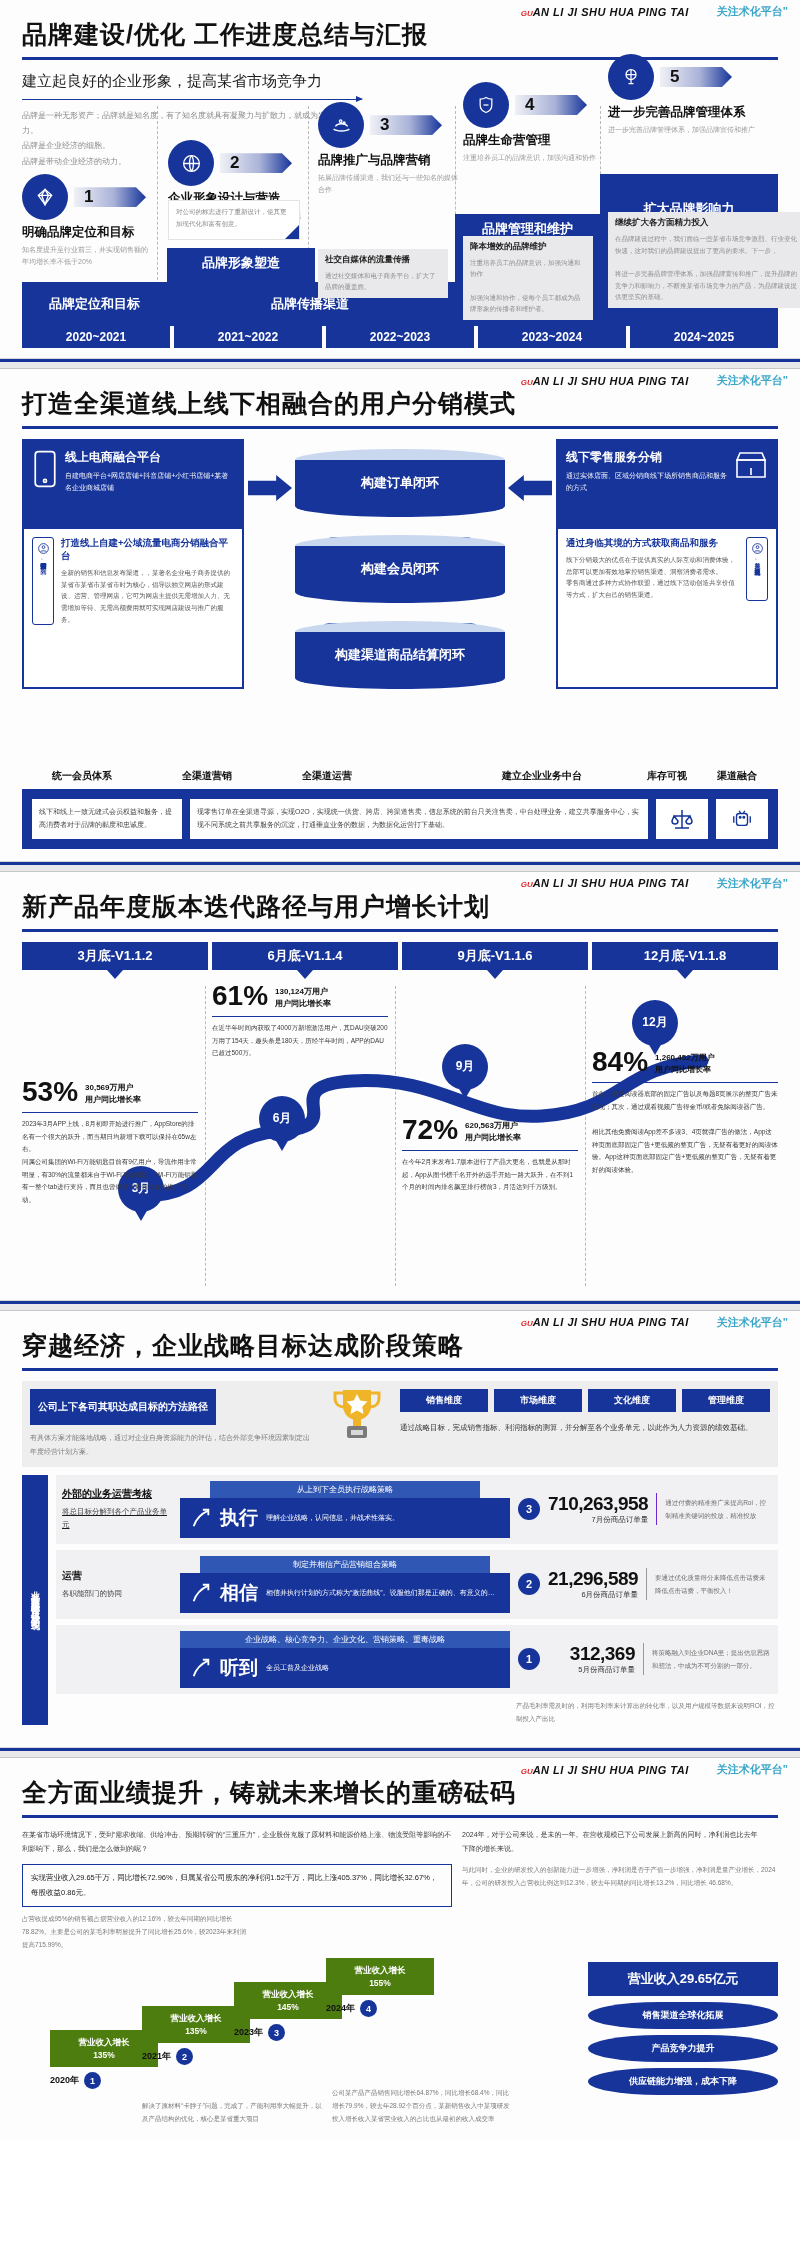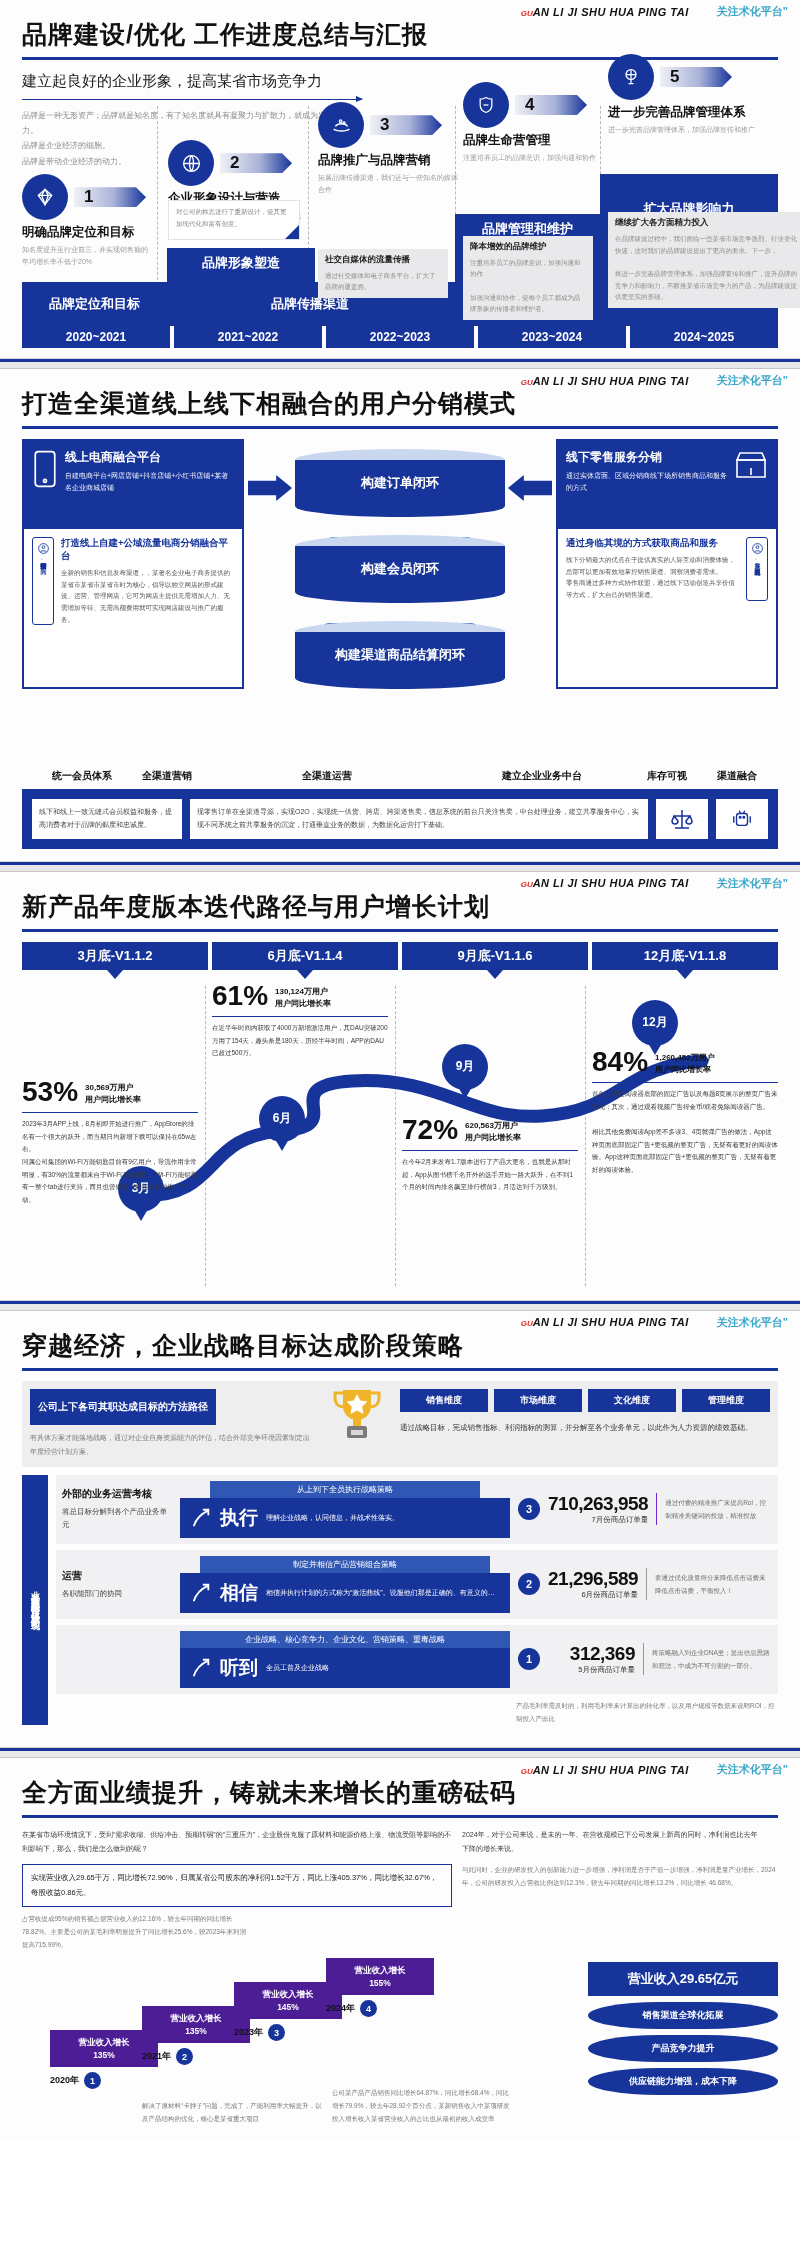--- a/index.html
+++ b/index.html
@@ -117,21 +117,21 @@
   .s4-circle{width:22px;height:22px;border-radius:50%;background:#16349a;color:#fff;font-size:11px;font-weight:bold;display:flex;align-items:center;justify-content:center;flex:none;}
   .vertbar{position:absolute;left:0;top:0;bottom:0;width:26px;background:#16349a;color:#fff;writing-mode:vertical-rl;font-size:9px;font-weight:bold;display:flex;align-items:center;justify-content:center;letter-spacing:2px;}
 
   
   .s5-wrap{margin:0 22px;position:relative;}
   .s5-intro{display:flex;gap:10px;}
   .s5-intro p{font-size:7px;line-height:2;color:#3b3b3b;flex:1;}
   .s5-box{border:1px solid #16349a;padding:6px 8px;font-size:7.5px;line-height:1.95;color:#222;margin-top:8px;}
   .s5-steps{position:relative;height:130px;margin-top:10px;}
   .s5-step{position:absolute;bottom:0;width:108px;}
-  .s5-stepbox{background:#4c1d95;color:#fff;text-align:center;font-size:8.5px;font-weight:bold;padding:6px 4px;line-height:1.5;}
+  .s5-stepbox{background:#4d7c0f;color:#fff;text-align:center;font-size:8.5px;font-weight:bold;padding:6px 4px;line-height:1.5;}
   .s5-year{display:flex;align-items:center;gap:5px;margin-top:5px;font-size:9px;color:#111;font-weight:bold;}
   .s5-numbig{width:17px;height:17px;background:#16349a;color:#fff;border-radius:50%;display:flex;align-items:center;justify-content:center;font-size:9px;}
   .s5-cyl{position:absolute;right:0;top:0;width:190px;}
   .s5-cyl-item{background:#16349a;color:#fff;font-size:9px;font-weight:bold;text-align:center;padding:7px 0;border-radius:50%/18px;margin-bottom:6px;}
   .s5-rev{background:#16349a;color:#fff;font-size:13px;font-weight:bold;text-align:center;padding:8px 0;}
   .tiny{font-size:6.5px;line-height:1.95;color:#7a7a7a;}
 </style>
 </head>
 <body>
 
@@ -379,21 +379,21 @@
       <div class="cyl-top"></div>
       <div class="cyl-mid" style="margin-top:-11px;">
           <span>构建渠道商品结算闭环</span>
         </div>
       <div class="cyl-bot"></div>
     </div>
   </div>
 
   <div class="s2-tags">
     <span style="width:120px;text-align:center;">统一会员体系</span>
-    <span style="width:130px;text-align:left;">全渠道营销</span>
+    <span style="width:130px;text-align:center;">全渠道营销</span>
     <span style="width:110px;text-align:center;">全渠道运营</span>
     <span style="width:180px;text-align:center;margin-left:70px;">建立企业业务中台</span>
     <span style="width:70px;text-align:center;">库存可视</span>
     <span style="width:70px;text-align:center;">渠道融合</span>
   </div>
 
   <div class="s2-bottom">
     <div class="wbox" style="width:150px;">线下和线上一致无缝式会员权益和服务，提高消费者对于品牌的黏度和忠诚度。</div>
     <div class="wbox" style="flex:1;">现零售订单在全渠道寻源，实现O2O，实现统一供货、跨店、跨渠道售卖，信息系统的前台只关注售卖，中台处理业务，建立共享服务中心，实现不同系统之前共享服务的沉淀，打通垂直业务的数据，为数据化运营打下基础。</div>
     <div class="wbox" style="width:52px;display:flex;align-items:center;justify-content:center;">
@@ -525,21 +525,21 @@
         <div>管理维度</div>
       </div>
       <p>通过战略目标，完成销售指标、利润指标的测算，并分解至各个业务单元，以此作为人力资源的绩效基础。</p>
     </div>
   </div>
 
   <div class="s4-rows" style="padding-left:34px;">
     <div class="vertbar">业务运营是围绕公司总体目标的实现</div>
 
     <div class="s4-row">
-      <div style="width:110px;flex:none;">
+      <div style="width:110px;flex:none;text-decoration:underline;">
         <div style="font-size:10px;font-weight:bold;color:#111;">外部的业务运营考核</div>
         <div style="font-size:7.5px;line-height:1.8;color:#444;margin-top:4px;">将总目标分解到各个产品业务单元</div>
       </div>
       <div class="s4-step">
         <div class="s4-cap" style="width:82%;margin:0 auto;">从上到下全员执行战略策略</div>
         <div class="s4-bar">
           <svg width="22" height="24" viewBox="0 0 24 24" fill="none" stroke="#fff" stroke-width="2">
               <path d="M4 21c3-9 9-14 16-17"></path>
               <path d="M14 3h6v6"></path>
             </svg>

